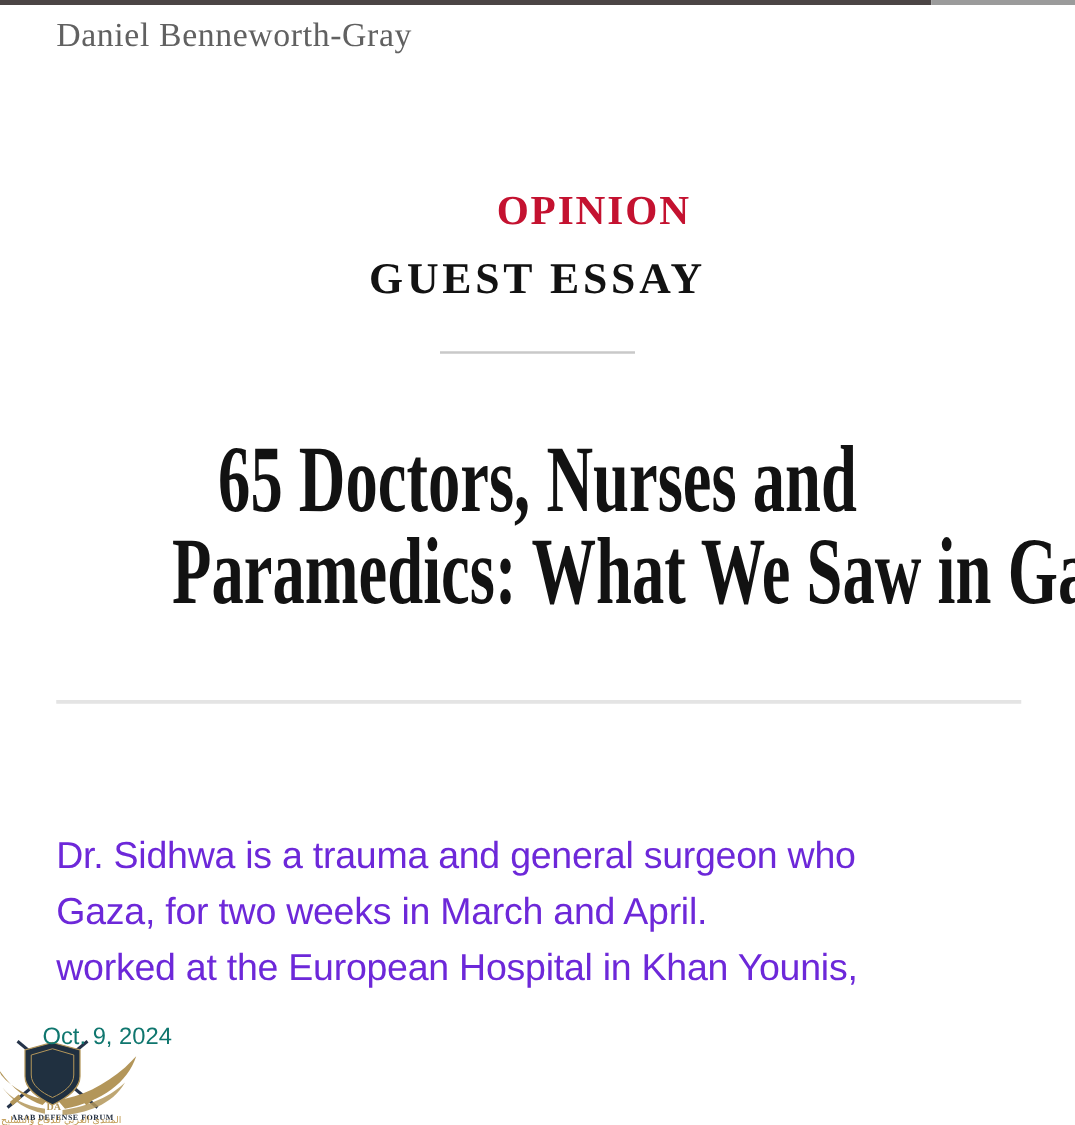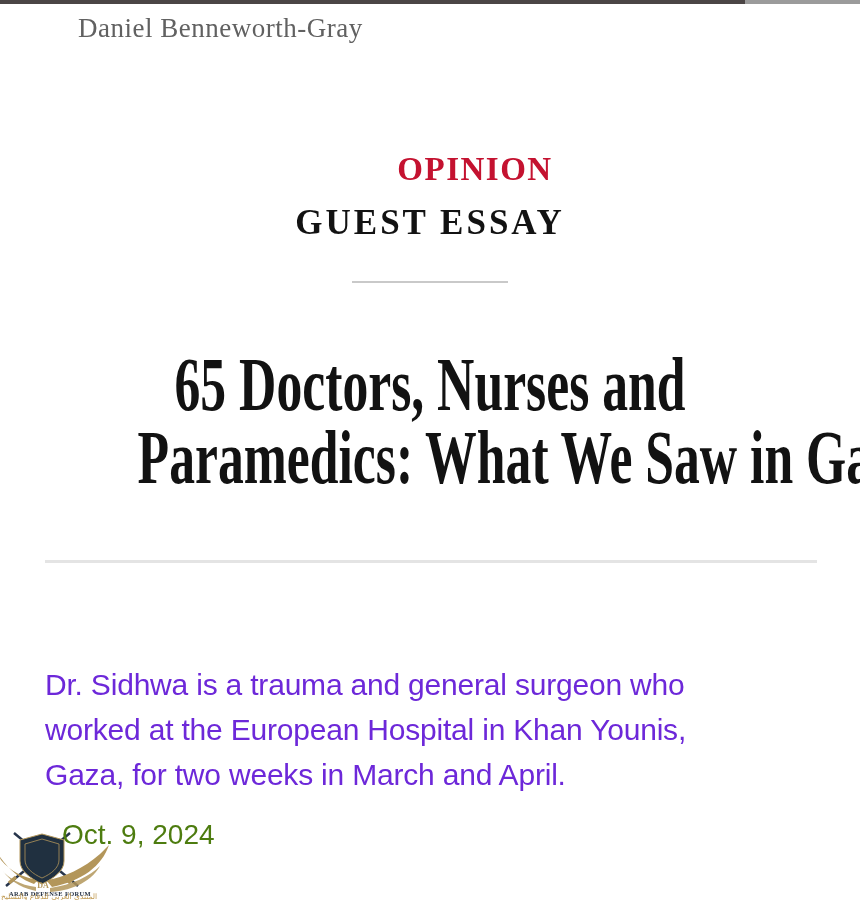--- a/index.html
+++ b/index.html
@@ -27,21 +27,20 @@
   .top-strip .seg-right { flex: 1; height: 100%; }
 
   
   .credit {
     position: absolute;
     top: 13px; left: 45px;
     font-family: "Liberation Serif", "DejaVu Serif", serif;
     font-size: 27px;
     color: #616161;
     letter-spacing: 0.5px;
-    margin-left: 33px;
   }
 
   
   .section-label {
     position: absolute;
     top: 151px; left: 0;
     width: 860px;
     text-align: center;
     font-family: "Liberation Serif", "DejaVu Serif", serif;
     font-weight: 700;
@@ -109,23 +108,23 @@
     top: 662px; left: 45px;
     width: 770px;
     font-size: 30px;
     line-height: 45px;
     color: #6d28d9;
     letter-spacing: -0.2px;
   }
 
   .pub-date {
     position: absolute;
-    top: 819px; left: 62px;
-    font-size: 28px;
-    color: #4d7c0f;
+    top: 819px; left: 34px;
+    font-size: 19px;
+    color: #0f766e;
     z-index: 2;
   }
 
   
   .watermark {
     position: absolute;
     left: 0; top: 828px;
     width: 132px; height: 72px;
     z-index: 1;
   }
@@ -151,22 +150,22 @@
   <h1 class="headline">
     <span>65 Doctors, Nurses and</span><br>
     <span>Paramedics: What We Saw in Gaza</span>
   </h1>
 
   <div class="article-rule"></div>
 
 
   <div class="byline-bio">
     <div>Dr. Sidhwa is a trauma and general surgeon who</div>
+    <div>Gaza, for two weeks in March and April.</div>
     <div>worked at the European Hospital in Khan Younis,</div>
-    <div>Gaza, for two weeks in March and April.</div>
   </div>
 
   <div class="pub-date">Oct. 9, 2024</div>
 
   <svg class="watermark" viewBox="0 0 132 72">
 
     <g>
       <line x1="6" y1="58" x2="70" y2="5" stroke="#26344a" stroke-width="2.4"></line>
       <line x1="14" y1="5" x2="78" y2="58" stroke="#26344a" stroke-width="2.4"></line>
       <line x1="9" y1="55" x2="16" y2="49" stroke="#b3965a" stroke-width="3.5"></line>

